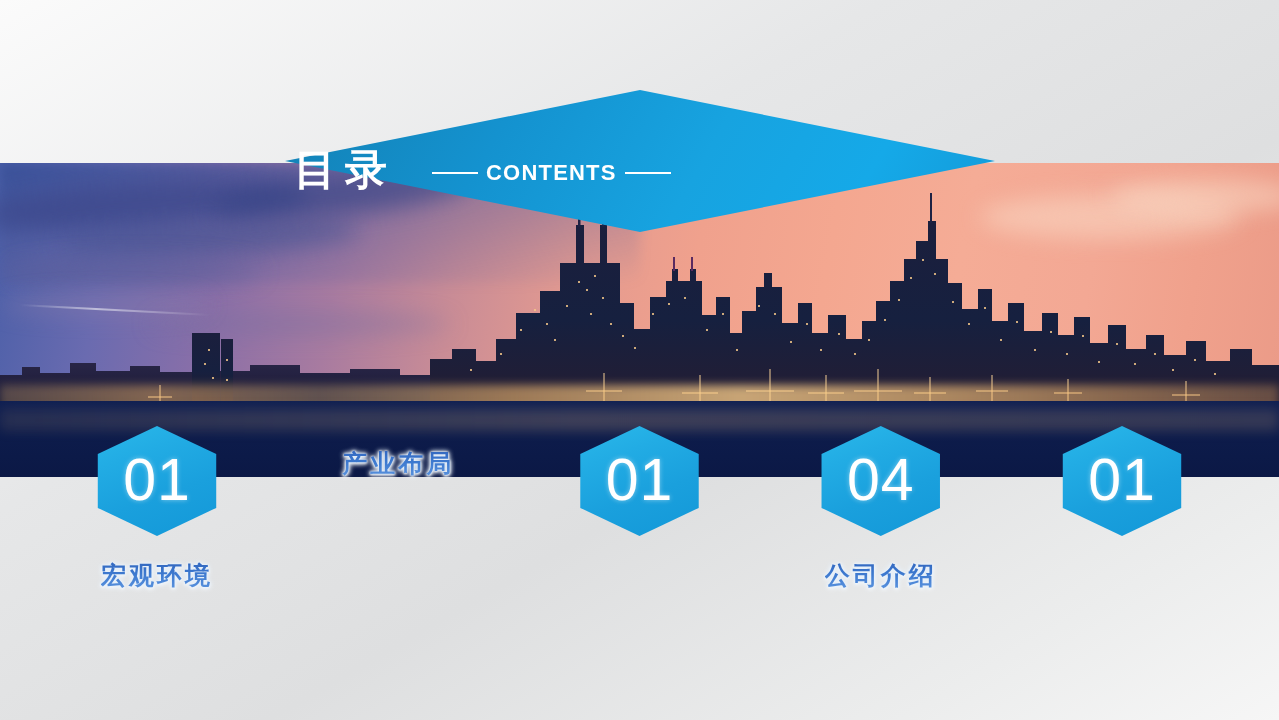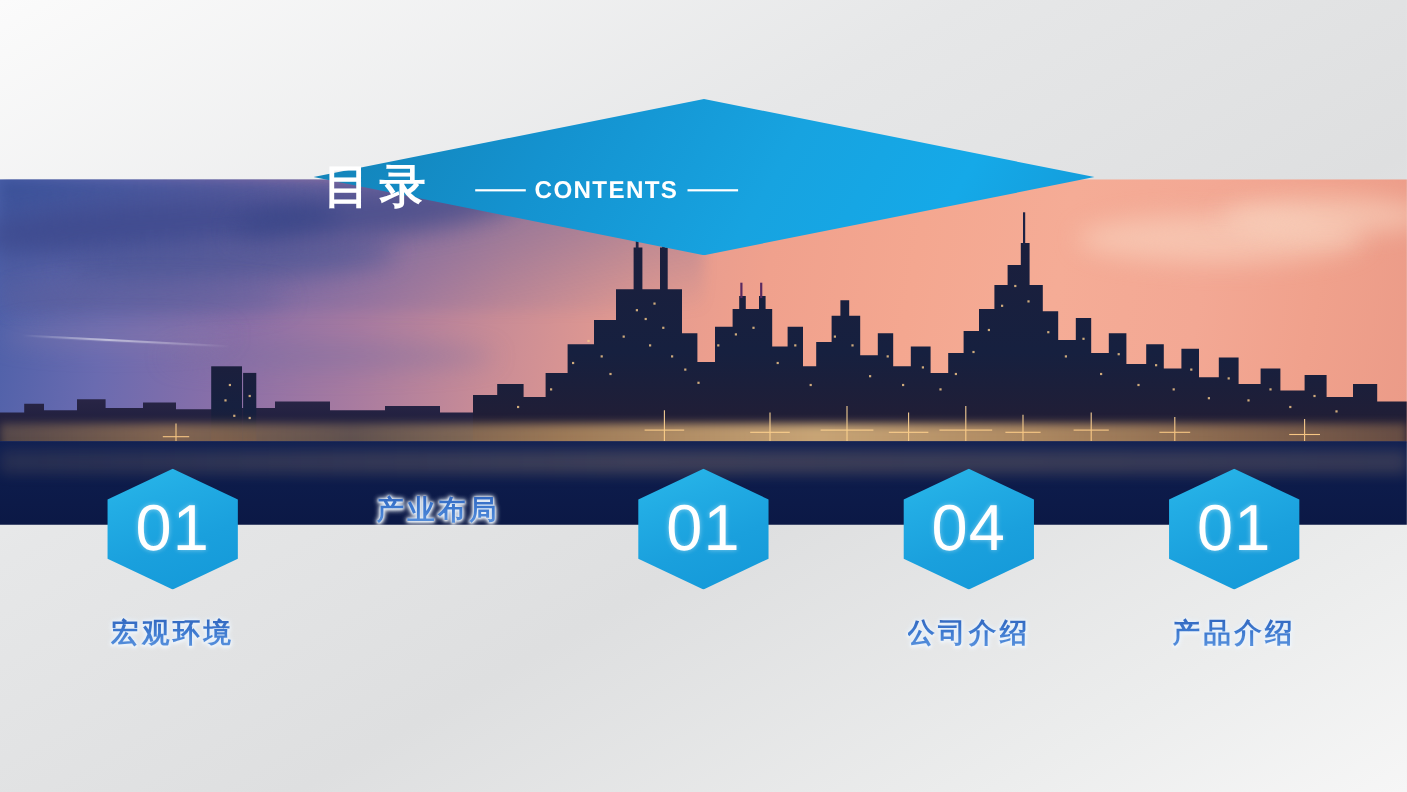--- a/index.html
+++ b/index.html
@@ -340,17 +340,16 @@
       <div class="hex">
         <span class="hex-num">04</span>
       </div>
       <div class="item-label">公司介绍</div>
     </div>
 
     <div class="item">
       <div class="hex">
         <span class="hex-num">01</span>
       </div>
-      <div class="item-label">产品介绍</div>
     </div>
 
   </div>
 </div>
 
 </body></html>

